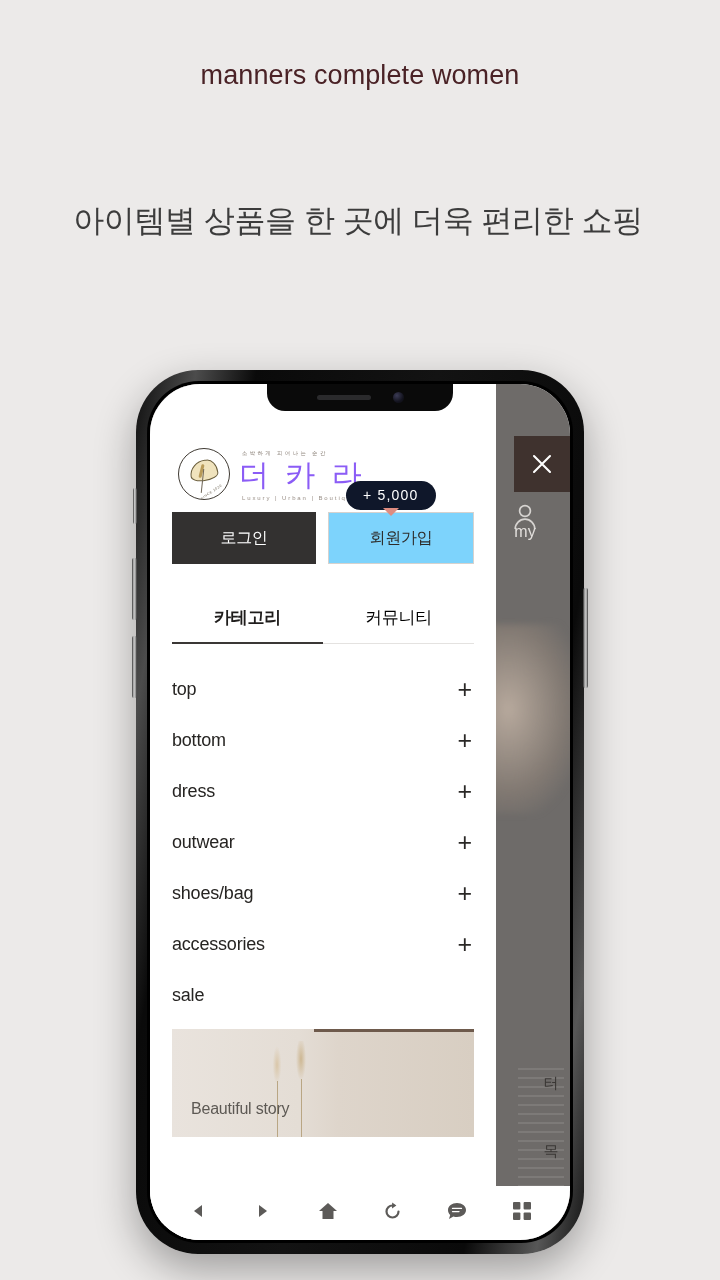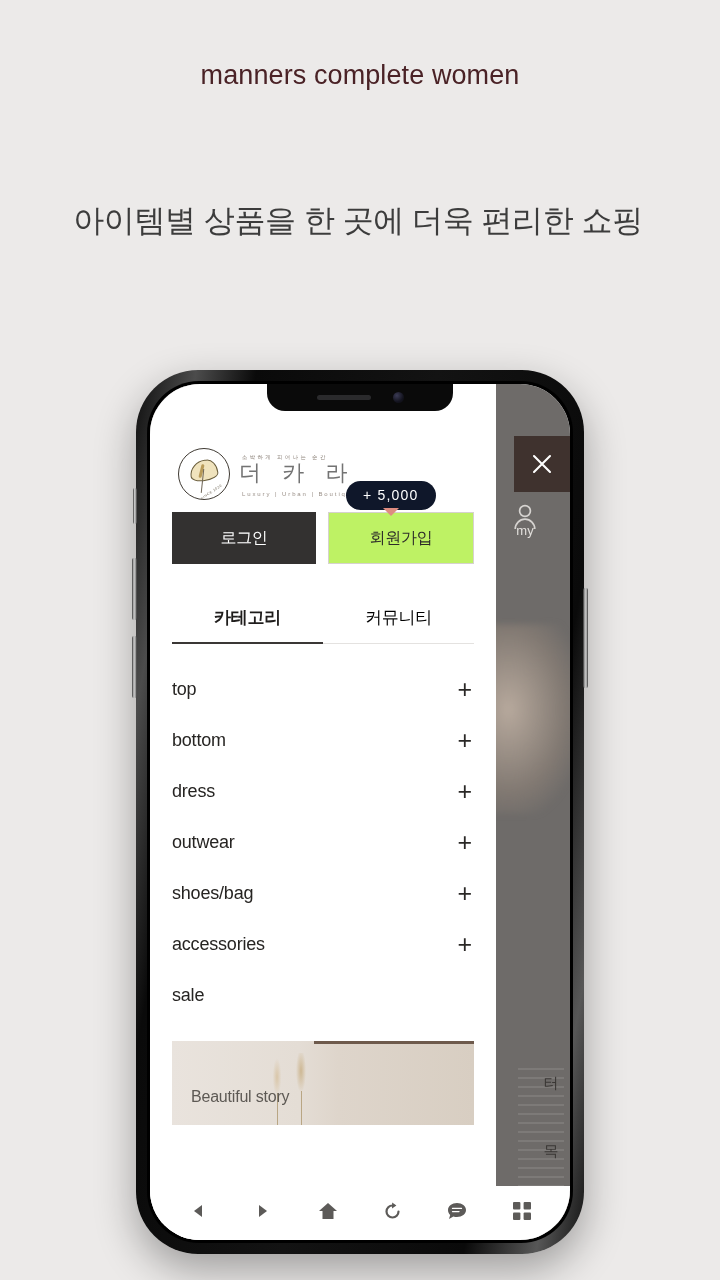--- a/index.html
+++ b/index.html
@@ -114,21 +114,21 @@
     filter: blur(3px);
   }
   .dim-icon-my {
     position: absolute;
     right: 22px; top: 118px;
     width: 46px;
     text-align: center;
     color: #d6d3d0;
   }
   .dim-icon-my svg { display: block; margin: 0 auto; }
-  .dim-icon-my .lbl { font-size: 13px; margin-top: -9px; color: #e2dfdc; }
+  .dim-icon-my .lbl { font-size: 16px; margin-top: -9px; color: #e2dfdc; }
 
   .dim-txt {
     position: absolute;
     right: 12px;
     color: #3a3734;
     font-size: 15px;
     letter-spacing: -0.5px;
   }
   .dim-txt.t1 { top: 690px; }
   .dim-txt.t2 { top: 758px; }
@@ -219,25 +219,24 @@
   }
   .brand-text { padding-top: 2px; }
   .brand-tag-top {
     font-size: 5.4px;
     letter-spacing: 2.4px;
     color: #8b8178;
     margin-bottom: 3px;
     margin-left: 3px;
   }
   .brand-name {
-    font-size: 22px;
+    font-size: 30px;
     letter-spacing: 4px;
-    color: #737373;
+    color: #8b5cf6;
     line-height: 1;
-    font-family: Liberation Mono, monospace;
   }
   .brand-tag-bot {
     font-size: 6px;
     letter-spacing: 1.9px;
     color: #9a9088;
     margin-top: 5px;
     margin-left: 3px;
   }
 
   
@@ -256,21 +255,21 @@
     justify-content: center;
     font-size: 16px;
     letter-spacing: -0.3px;
     cursor: pointer;
   }
   .auth-login {
     background: #333130;
     color: #ffffff;
   }
   .auth-signup {
-    background: #bef264;
+    background: #7dd3fc;
     color: #2d2b29;
     border: 1px solid #d6d2ce;
   }
   .reward-badge {
     position: absolute;
     top: -31px;
     left: 196px;
     background: #0f172a;
     color: #ffffff;
     font-size: 14px;
@@ -330,22 +329,22 @@
     font-size: 25px;
     color: #2a2826;
     line-height: 1;
     font-weight: 300;
     padding-right: 2px;
   }
 
   
   .story {
     position: relative;
-    margin: 20px 22px 0;
-    height: 84px;
+    margin: 8px 22px 0;
+    height: 108px;
     overflow: hidden;
     background: #fef9c3;
   }
   .story-left {
     position: absolute;
     inset: 0;
     background: linear-gradient(90deg,#e9e3dd 0%, #e4ddd5 42%, #ded5cb 55%, #d8cec2 100%);
   }
   .story-grass {
     position: absolute;

